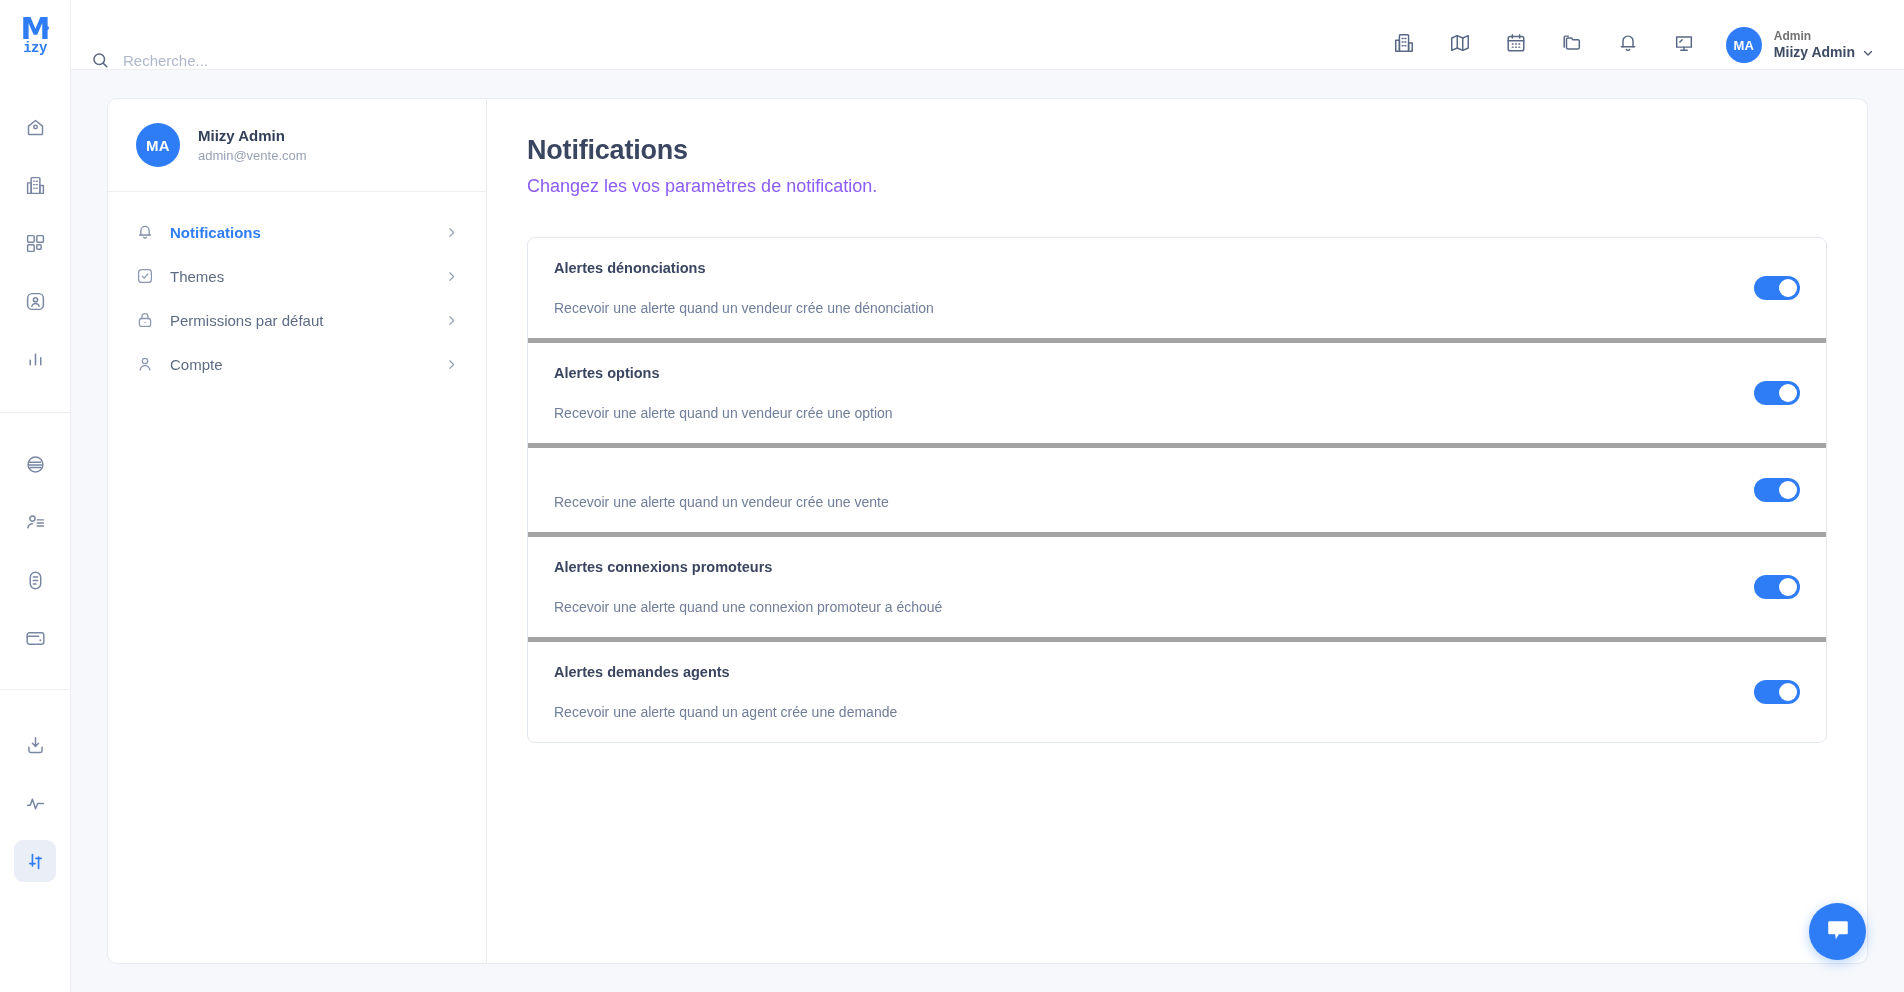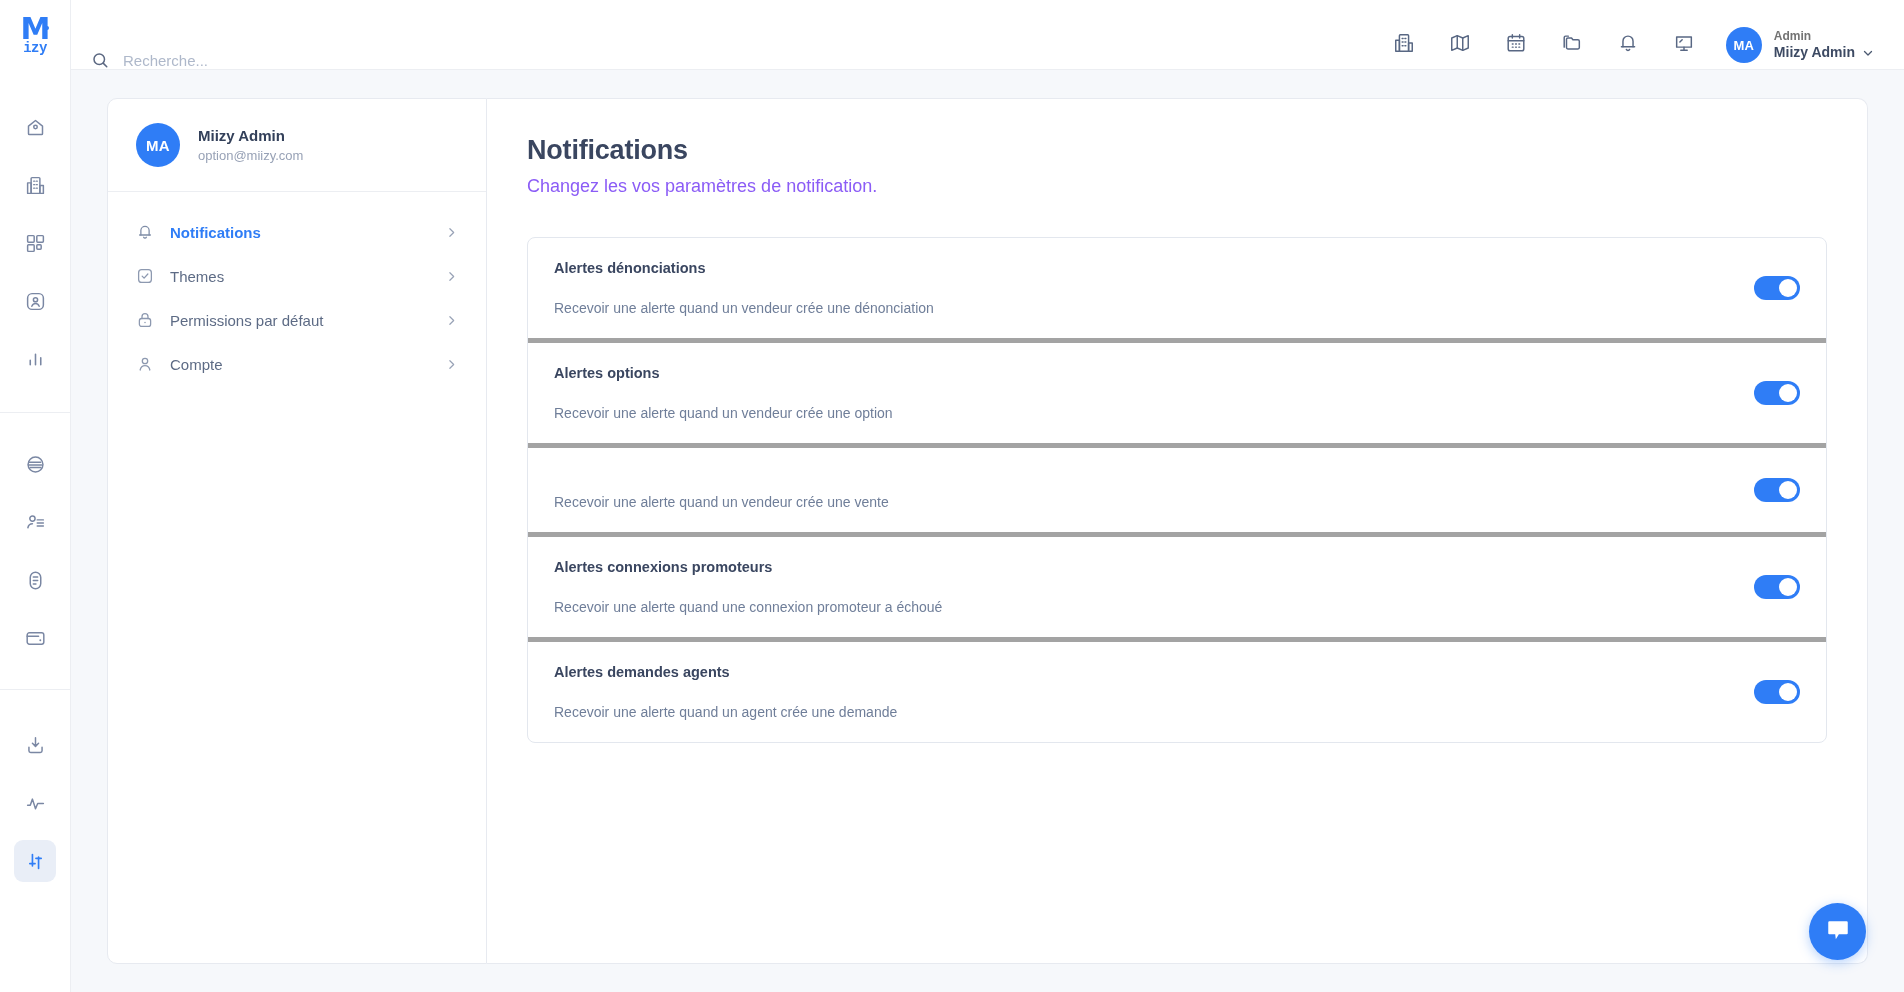--- a/index.html
+++ b/index.html
@@ -399,21 +399,21 @@
       </div>
     </header>
 
     <main class="content">
 
       <aside class="side-card">
         <div class="side-user">
           <div class="avatar-lg">MA</div>
           <div class="side-user-text">
             <span class="side-user-name">Miizy Admin</span>
-            <span class="side-user-mail">option@miizy.com</span>
+            <span class="side-user-mail">admin@vente.com</span>
           </div>
         </div>
 
         <div class="side-menu">
 
           <div class="menu-item active">
             <span class="mi-icon">
               <svg width="18" height="18" viewBox="0 0 24 24" fill="none" stroke="currentColor" stroke-width="1.7" stroke-linecap="round" stroke-linejoin="round">
                 <path d="M6.5 16V10a5.5 5.5 0 0 1 11 0v6"></path>
                   <path d="M4.8 16h14.4"></path>

